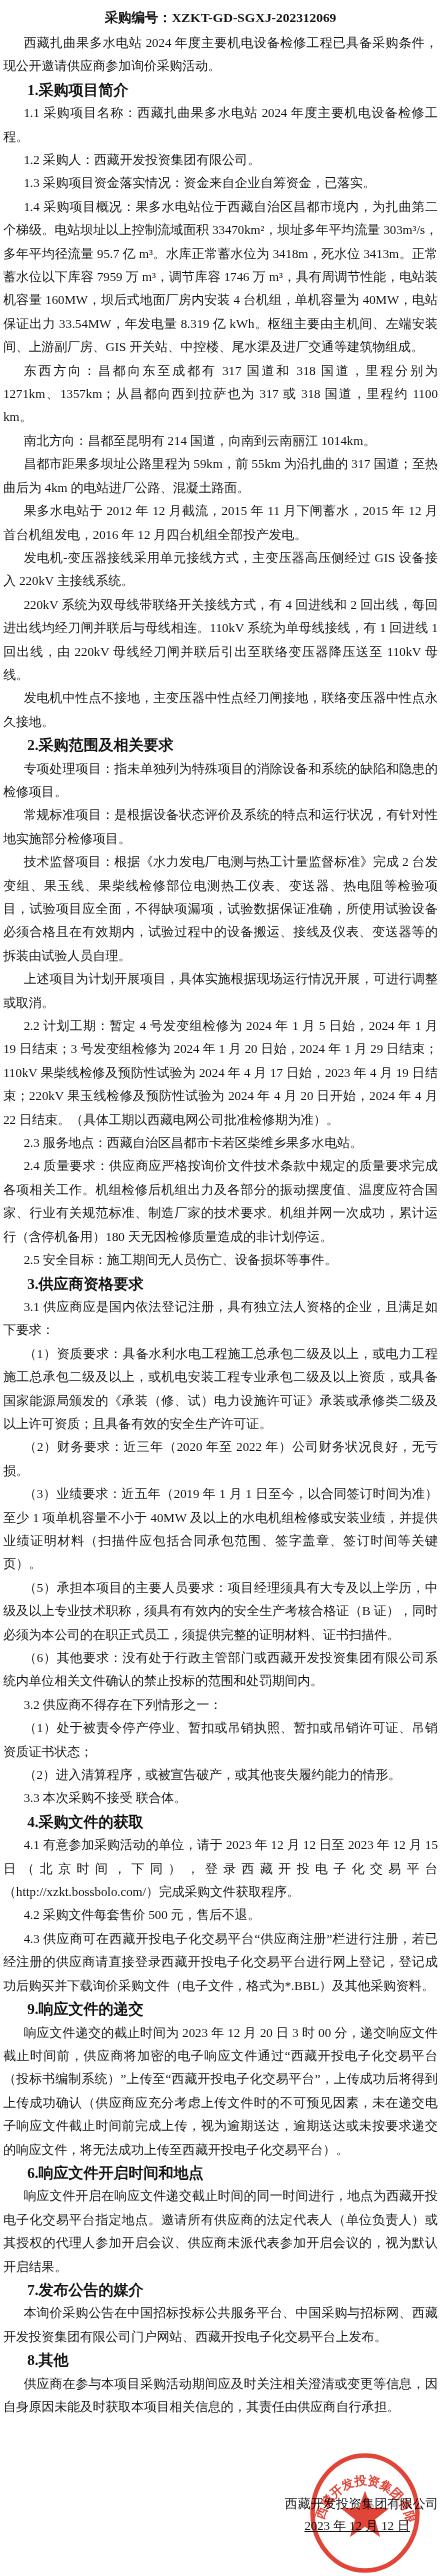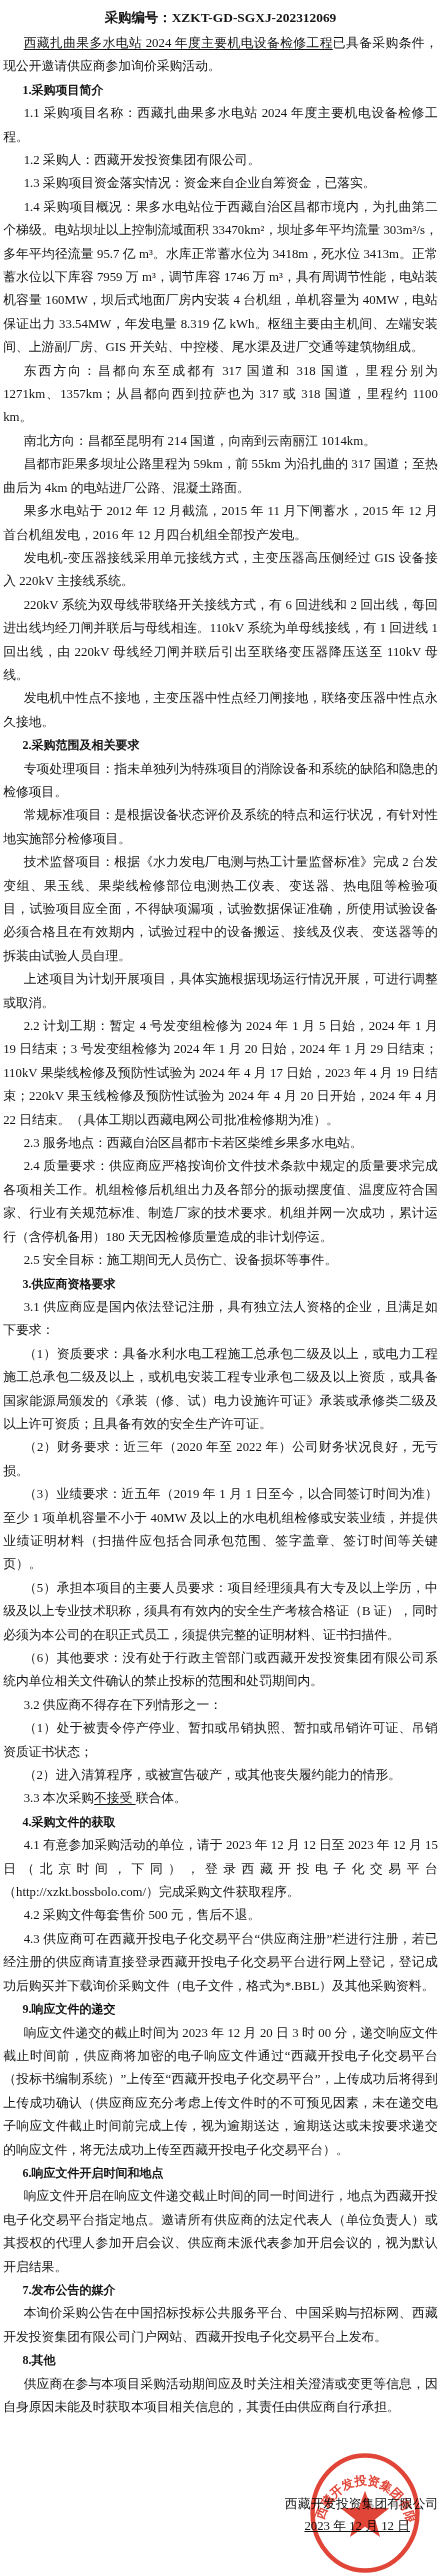--- a/index.html
+++ b/index.html
@@ -18,33 +18,33 @@
     border-radius:30px;
   }
   .doc-title{
     text-align:center;
     font-weight:bold;
     font-size:13.4px;
     line-height:25.6px;
     margin-bottom:1.3px;
   }
   #doc-body h2{
-    font-size:12px;
+    font-size:15px;
     font-weight:bold;
     margin:0;
     text-indent:1.6em;
     line-height:23.4px;
   }
   #doc-body p{
     margin:0;
     text-indent:1.6em;
     text-align:justify;
     line-height:23.4px;
   }
-  .u{text-decoration:underline;text-underline-offset:1.9px;}
+  .u{text-underline-offset:1.9px;}
   .signature-company{
     position:absolute;
     right:2.6px;
     top:2493px;
     text-align:right;
     line-height:23.4px;
     white-space:nowrap;
   }
   .signature-date{
     position:absolute;
@@ -80,21 +80,21 @@
       <h2>1.采购项目简介</h2>
       <p>1.1 采购项目名称：西藏扎曲果多水电站 2024 年度主要机电设备检修工程。</p>
       <p>1.2 采购人：西藏开发投资集团有限公司。</p>
       <p>1.3 采购项目资金落实情况：资金来自企业自筹资金，已落实。</p>
       <p>1.4 采购项目概况：果多水电站位于西藏自治区昌都市境内，为扎曲第二个梯级。电站坝址以上控制流域面积 33470km²，坝址多年平均流量 303m³/s，多年平均径流量 95.7 亿 m³。水库正常蓄水位为 3418m，死水位 3413m。正常蓄水位以下库容 7959 万 m³，调节库容 1746 万 m³，具有周调节性能，电站装机容量 160MW，坝后式地面厂房内安装 4 台机组，单机容量为 40MW，电站保证出力 33.54MW，年发电量 8.319 亿 kWh。枢纽主要由主机间、左端安装间、上游副厂房、GIS 开关站、中控楼、尾水渠及进厂交通等建筑物组成。</p>
       <p>东西方向：昌都向东至成都有 317 国道和 318 国道，里程分别为 1271km、1357km；从昌都向西到拉萨也为 317 或 318 国道，里程约 1100 km。</p>
       <p>南北方向：昌都至昆明有 214 国道，向南到云南丽江 1014km。</p>
       <p>昌都市距果多坝址公路里程为 59km，前 55km 为沿扎曲的 317 国道；至热曲后为 4km 的电站进厂公路、混凝土路面。</p>
       <p>果多水电站于 2012 年 12 月截流，2015 年 11 月下闸蓄水，2015 年 12 月首台机组发电，2016 年 12 月四台机组全部投产发电。</p>
       <p>发电机-变压器接线采用单元接线方式，主变压器高压侧经过 GIS 设备接入 220kV 主接线系统。</p>
-      <p>220kV 系统为双母线带联络开关接线方式，有 6 回进线和 2 回出线，每回进出线均经刀闸并联后与母线相连。110kV 系统为单母线接线，有 1 回进线 1 回出线，由 220kV 母线经刀闸并联后引出至联络变压器降压送至 110kV 母线。</p>
+      <p>220kV 系统为双母线带联络开关接线方式，有 4 回进线和 2 回出线，每回进出线均经刀闸并联后与母线相连。110kV 系统为单母线接线，有 1 回进线 1 回出线，由 220kV 母线经刀闸并联后引出至联络变压器降压送至 110kV 母线。</p>
       <p>发电机中性点不接地，主变压器中性点经刀闸接地，联络变压器中性点永久接地。</p>
       <h2>2.采购范围及相关要求</h2>
       <p>专项处理项目：指未单独列为特殊项目的消除设备和系统的缺陷和隐患的检修项目。</p>
       <p>常规标准项目：是根据设备状态评价及系统的特点和运行状况，有针对性地实施部分检修项目。</p>
       <p>技术监督项目：根据《水力发电厂电测与热工计量监督标准》完成 2 台发变组、果玉线、果柴线检修部位电测热工仪表、变送器、热电阻等检验项目，试验项目应全面，不得缺项漏项，试验数据保证准确，所使用试验设备必须合格且在有效期内，试验过程中的设备搬运、接线及仪表、变送器等的拆装由试验人员自理。</p>
       <p>上述项目为计划开展项目，具体实施根据现场运行情况开展，可进行调整或取消。</p>
       <p>2.2 计划工期：暂定 4 号发变组检修为 2024 年 1 月 5 日始，2024 年 1 月 19 日结束；3 号发变组检修为 2024 年 1 月 20 日始，2024 年 1 月 29 日结束；110kV 果柴线检修及预防性试验为 2024 年 4 月 17 日始，2023 年 4 月 19 日结束；220kV 果玉线检修及预防性试验为 2024 年 4 月 20 日开始，2024 年 4 月 22 日结束。（具体工期以西藏电网公司批准检修期为准）。</p>
       <p>2.3 服务地点：西藏自治区昌都市卡若区柴维乡果多水电站。</p>
       <p>2.4 质量要求：供应商应严格按询价文件技术条款中规定的质量要求完成各项相关工作。机组检修后机组出力及各部分的振动摆度值、温度应符合国家、行业有关规范标准、制造厂家的技术要求。机组并网一次成功，累计运行（含停机备用）180 天无因检修质量造成的非计划停运。</p>
       <p>2.5 安全目标：施工期间无人员伤亡、设备损坏等事件。</p>

